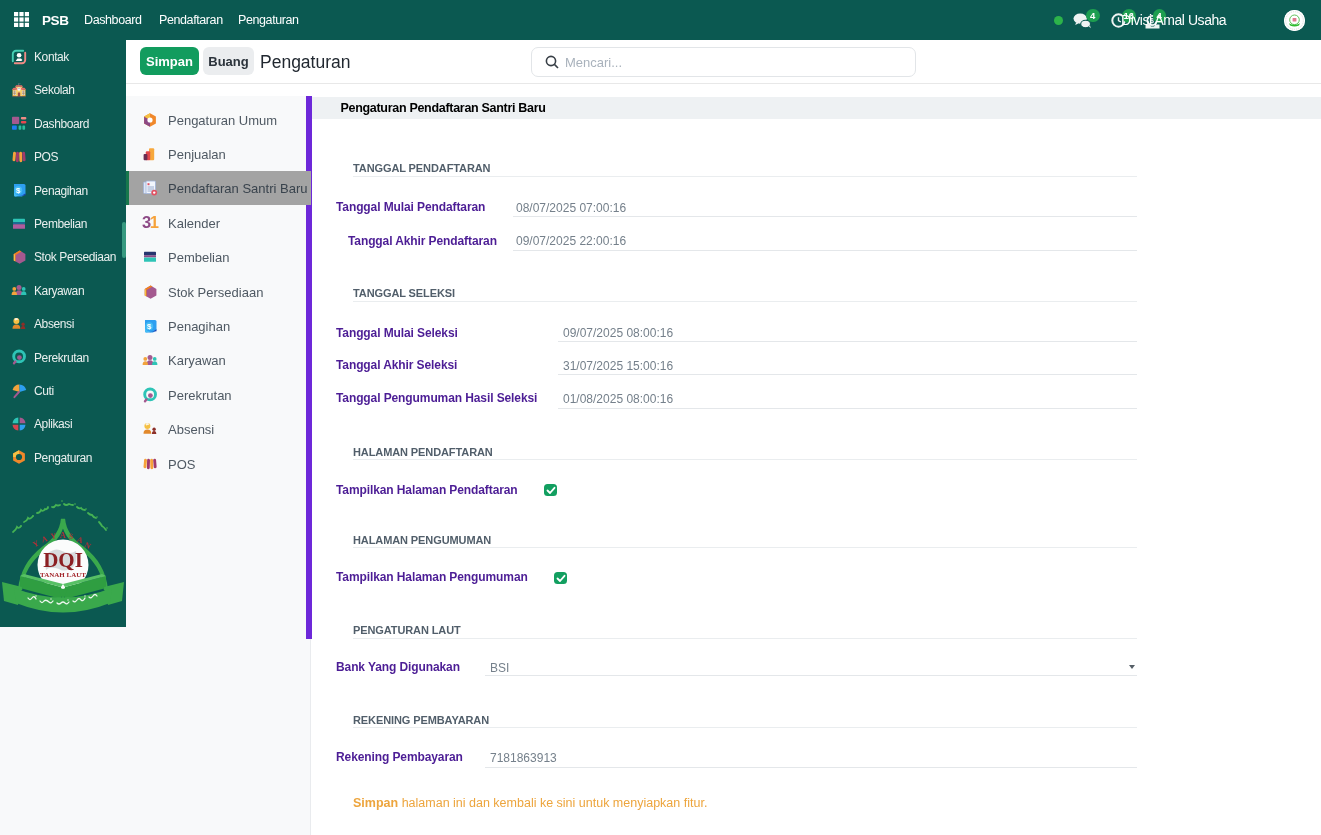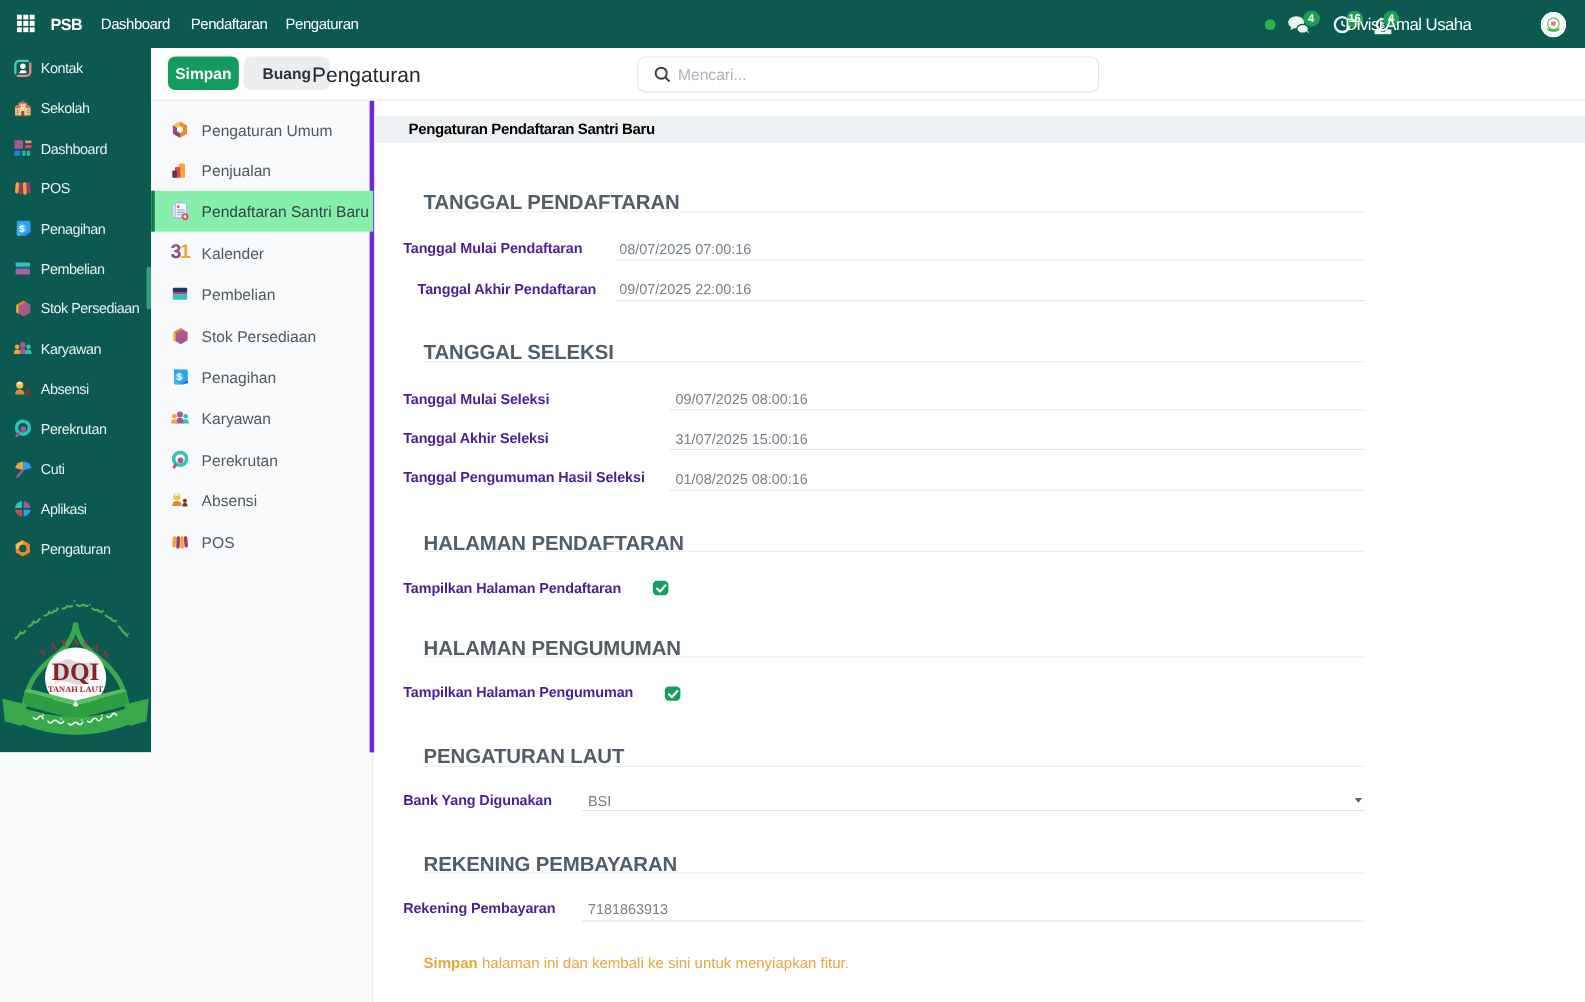--- a/index.html
+++ b/index.html
@@ -21,41 +21,41 @@
 .sidebar { position:absolute; left:0; top:40px; width:126px; height:587px; background:#0b5951; }
 .side-item { position:absolute; left:0; width:126px; height:33px; }
 .side-item .ic { position:absolute; left:11px; top:50%; margin-top:-8px; width:16px; height:16px; }
 .side-item .lb { position:absolute; left:34px; top:0; height:33px; line-height:34px; font-size:12px; letter-spacing:-0.4px; color:#e9efee; white-space:nowrap; }
 .side-scroll { position:absolute; left:122px; top:222px; width:4px; height:36px; background:#37997f; border-radius:2px; }
 .bottomleft { position:absolute; left:0; top:627px; width:311px; height:208px; background:#f8f9fa; border-right:1px solid #e9ebee; }
 
 
 .toolbar { position:absolute; left:126px; top:40px; width:1195px; height:44px; background:#fff; border-bottom:1px solid #e8e8e8; }
 .btn-save { position:absolute; left:14px; top:7px; width:59px; height:28px; background:#129c5e; color:#fff; border:none; border-radius:6px; font-size:13px; font-weight:700; font-family:inherit; }
-.btn-discard { position:absolute; left:77px; top:7px; width:72px; height:28px; background:#ebedef; color:#2b333b; border:none; border-radius:6px; font-size:13px; font-weight:700; font-family:inherit; }
+.btn-discard { position:absolute; left:77px; top:7px; width:51px; height:28px; background:#ebedef; color:#2b333b; border:none; border-radius:6px; font-size:13px; font-weight:700; font-family:inherit; }
 .page-title { position:absolute; left:134px; top:0; height:44px; line-height:45px; font-size:17.5px; color:#212830; }
 .searchbox { position:absolute; left:405px; top:7px; width:385px; height:30px; border:1px solid #e2e5e8; border-radius:7px; background:#fff; }
 .searchbox svg { position:absolute; left:13px; top:7px; }
 .searchbox span { position:absolute; left:33px; top:0; height:28px; line-height:29px; font-size:13px; color:#a9b2bc; }
 
 
-.subsidebar { position:absolute; left:126px; top:84px; width:186px; height:543px; background:#f8f9fa; border-right:4px solid #6d28d9; }
+.subsidebar { position:absolute; left:126px; top:96px; width:186px; height:543px; background:#f8f9fa; border-right:6px solid #6d28d9; }
 .sub-item { position:absolute; left:0; width:185px; height:34px; }
 .sub-item .ic { position:absolute; left:16px; top:50%; margin-top:-8px; width:16px; height:16px; }
 .sub-item .lb { position:absolute; left:42px; top:0; height:34px; line-height:35px; font-size:13px; color:#4f5963; white-space:nowrap; }
-.sub-item.sel { background:#86efac; border-left:3px solid #17774c; }
+.sub-item.sel { background:#a3a3a3; border-left:3px solid #17774c; }
 .sub-item.sel .ic { left:13px; }
 .sub-item.sel .lb { left:39px; color:#39434d; }
 
 
 .content { position:absolute; left:312px; top:84px; width:1009px; height:751px; background:#fff; }
 .content-header { position:absolute; left:312px; top:97px; width:1009px; height:22px; background:#eef1f3; }
 .content-header span { position:absolute; left:28.5px; top:0; height:22px; line-height:23px; font-size:12.5px; letter-spacing:-0.3px; font-weight:700; color:#000000; }
 
-.sec-head { position:absolute; left:353px; width:784px; font-size:17px; line-height:11px; font-weight:700; letter-spacing:-0.1px; color:#515e6a; border-bottom:1px solid #eaedef; padding-bottom:1.5px; }
+.sec-head { position:absolute; left:353px; width:784px; font-size:11px; line-height:11px; font-weight:700; letter-spacing:-0.1px; color:#515e6a; border-bottom:1px solid #eaedef; padding-bottom:1.5px; }
 .frow-label { position:absolute; left:336px; font-size:12px; letter-spacing:-0.1px; line-height:13px; font-weight:700; color:#4c1d95; white-space:nowrap; }
 .frow-line { position:absolute; border-bottom:1px solid #e4e7ea; }
 .frow-val { position:absolute; font-size:12px; line-height:12px; color:#75808b; white-space:nowrap; }
 .cbx { position:absolute; width:12.5px; height:12.5px; background:#129f60; border-radius:3.5px; }
 .cbx svg { position:absolute; left:1.5px; top:2px; }
 .caret { position:absolute; width:0; height:0; border-left:3.5px solid transparent; border-right:3.5px solid transparent; border-top:4px solid #555e66; }
 .footnote { position:absolute; left:353px; top:797px; font-size:12.5px; line-height:13px; color:#eda53d; }
 .footnote b { font-weight:700; }
 </style>
 </head>

